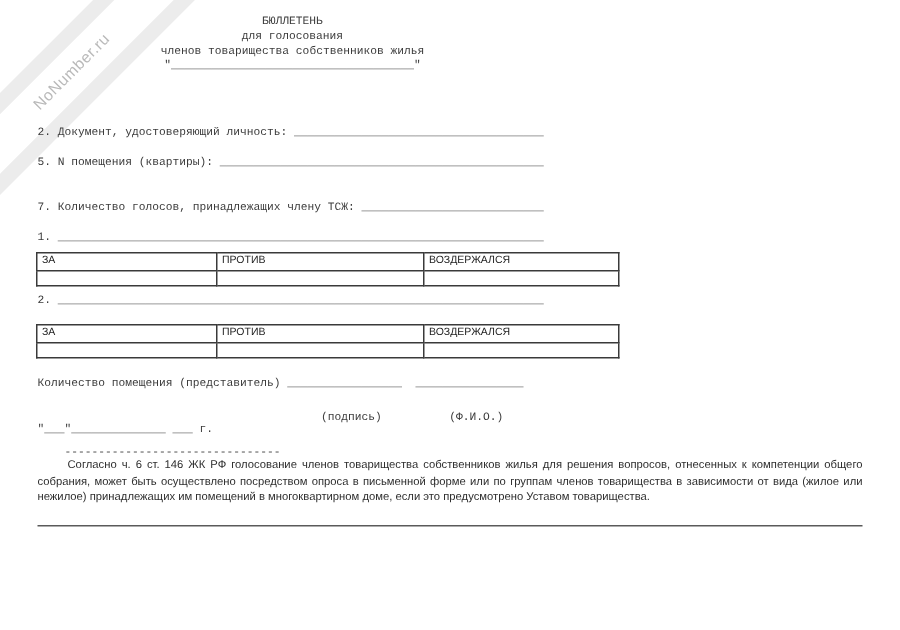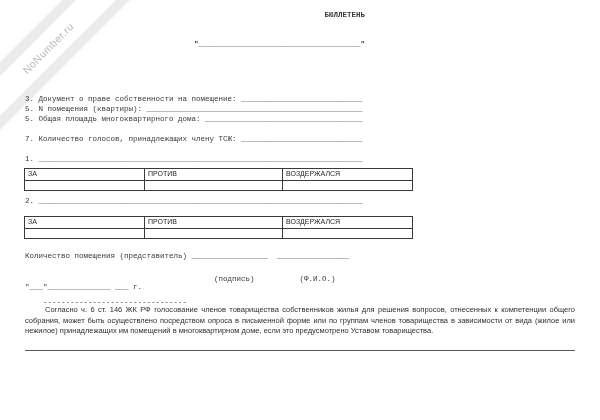--- a/index.html
+++ b/index.html
@@ -8,21 +8,21 @@
     overflow:hidden;
     font-family:"Liberation Sans","DejaVu Sans",sans-serif;
   }
   .page{position:absolute;inset:0;background:#fff;overflow:hidden;}
   .mono{
     position:absolute;left:25px;
     font-family:"Liberation Mono","DejaVu Sans Mono",monospace;
     font-size:7.5px;line-height:9px;color:#3b3b3b;
     white-space:pre;letter-spacing:0;
   }
-  .centered{width:340px;text-align:right;font-weight:bold;}
+  .centered{width:340px;text-align:center;}
   
   .wm-wrap{
     position:absolute;left:-62px;top:24px;width:220px;height:48px;
     transform:rotate(-45deg);transform-origin:center center;
     display:flex;flex-direction:column;pointer-events:none;
   }
   .wm-stripe{height:10px;background:#ececec;}
   .wm-gap{height:6px;background:transparent;}
   .wm-text{
     height:16px;display:flex;align-items:center;justify-content:center;
@@ -59,25 +59,26 @@
 
   <div class="wm-wrap">
     <div class="wm-stripe"></div>
     <div class="wm-gap"></div>
     <div class="wm-text">NoNumber.ru</div>
     <div class="wm-gap"></div>
     <div class="wm-stripe"></div>
   </div>
 
   <div class="mono centered" style="top:11px">БЮЛЛЕТЕНЬ</div>
+  <div class="mono centered" style="top:21px">для голосования</div>
+  <div class="mono centered" style="top:30.5px">членов товарищества собственников жилья</div>
   <div class="mono centered" style="top:40px">"____________________________________"</div>
 
-  <div class="mono" style="top:95px">3. Документ о праве собственности на помещение: ___________________________</div>
+  <div class="mono" style="top:85px">2. Документ, удостоверяющий личность: _____________________________________</div>
   <div class="mono" style="top:105px">5. N помещения (квартиры): ________________________________________________</div>
-  <div class="mono" style="top:114.5px">5. Общая площадь многоквартирного дома: ___________________________________</div>
   <div class="mono" style="top:134.5px">7. Количество голосов, принадлежащих члену ТСЖ: ___________________________</div>
 
   <div class="mono" style="top:155px">1. ________________________________________________________________________</div>
 
   <table class="vote" style="top:168px">
     <colgroup>
         <col style="width:120px">
         <col style="width:138px">
         <col style="width:130px">
       </colgroup>

